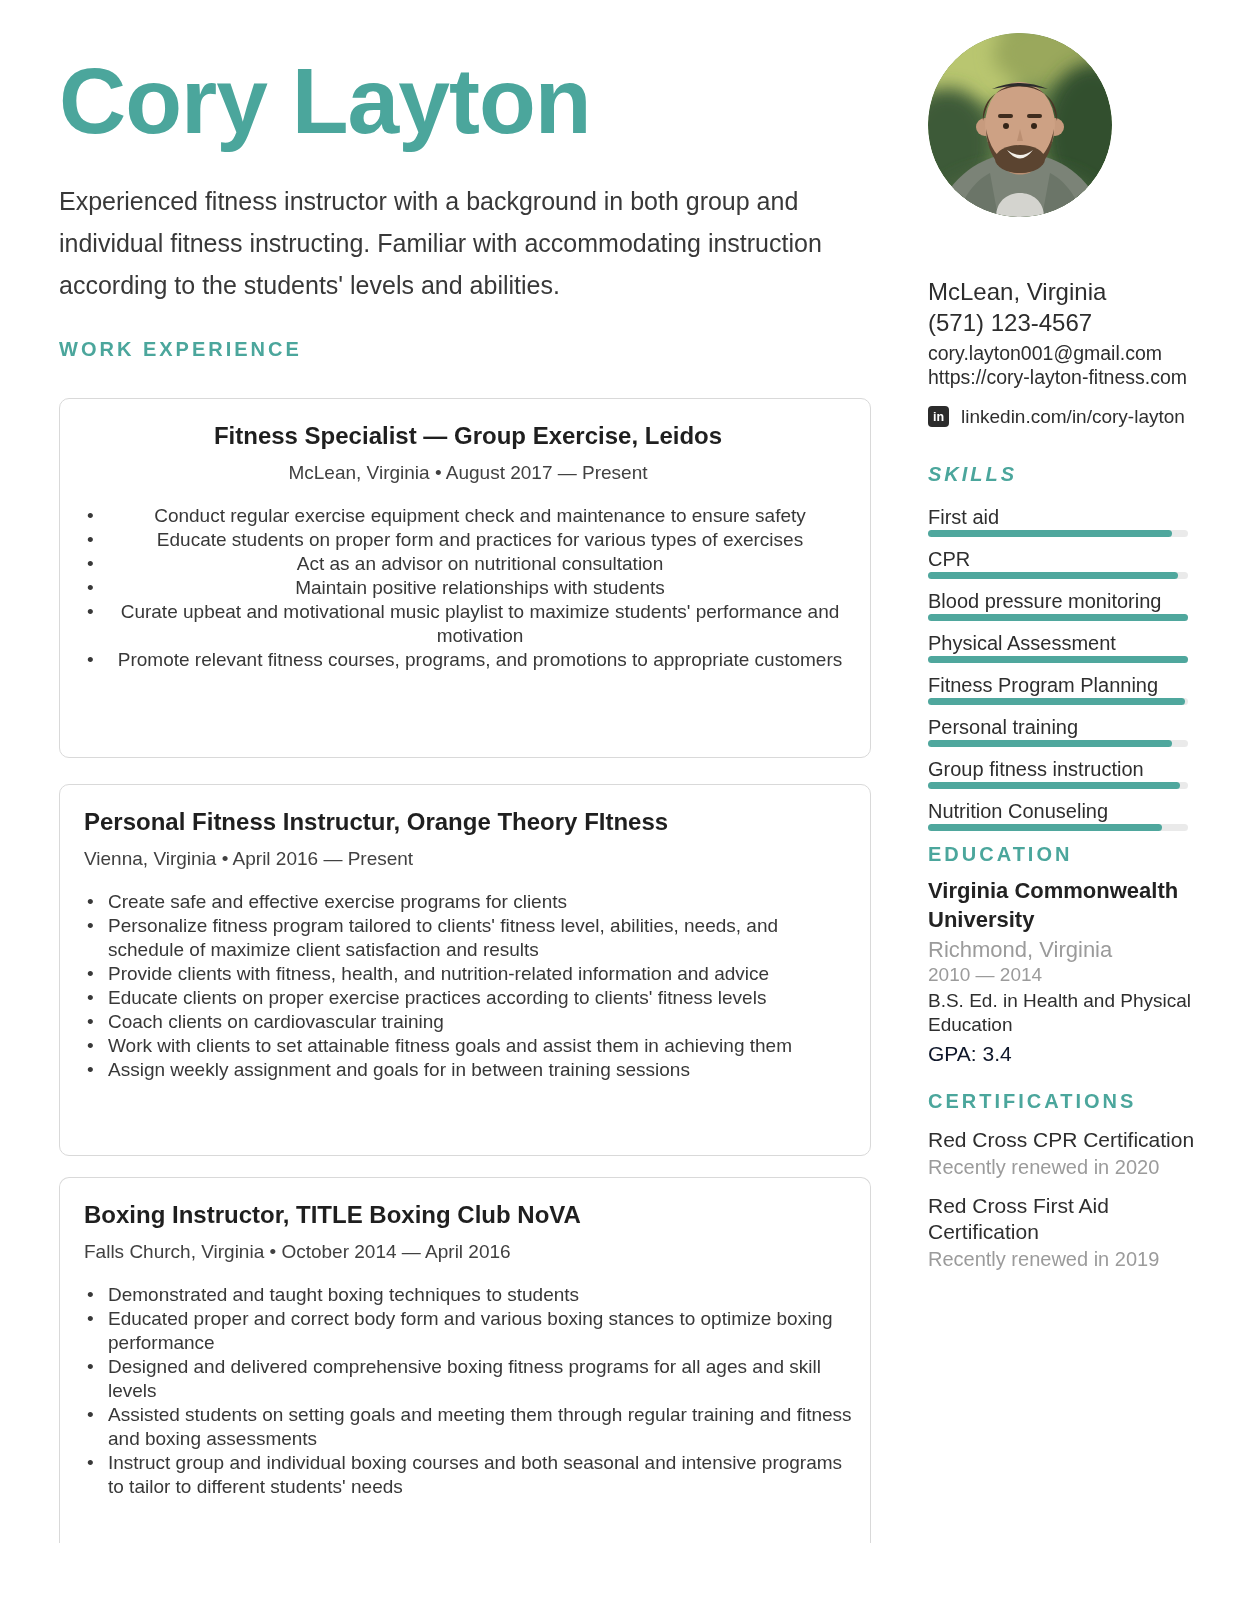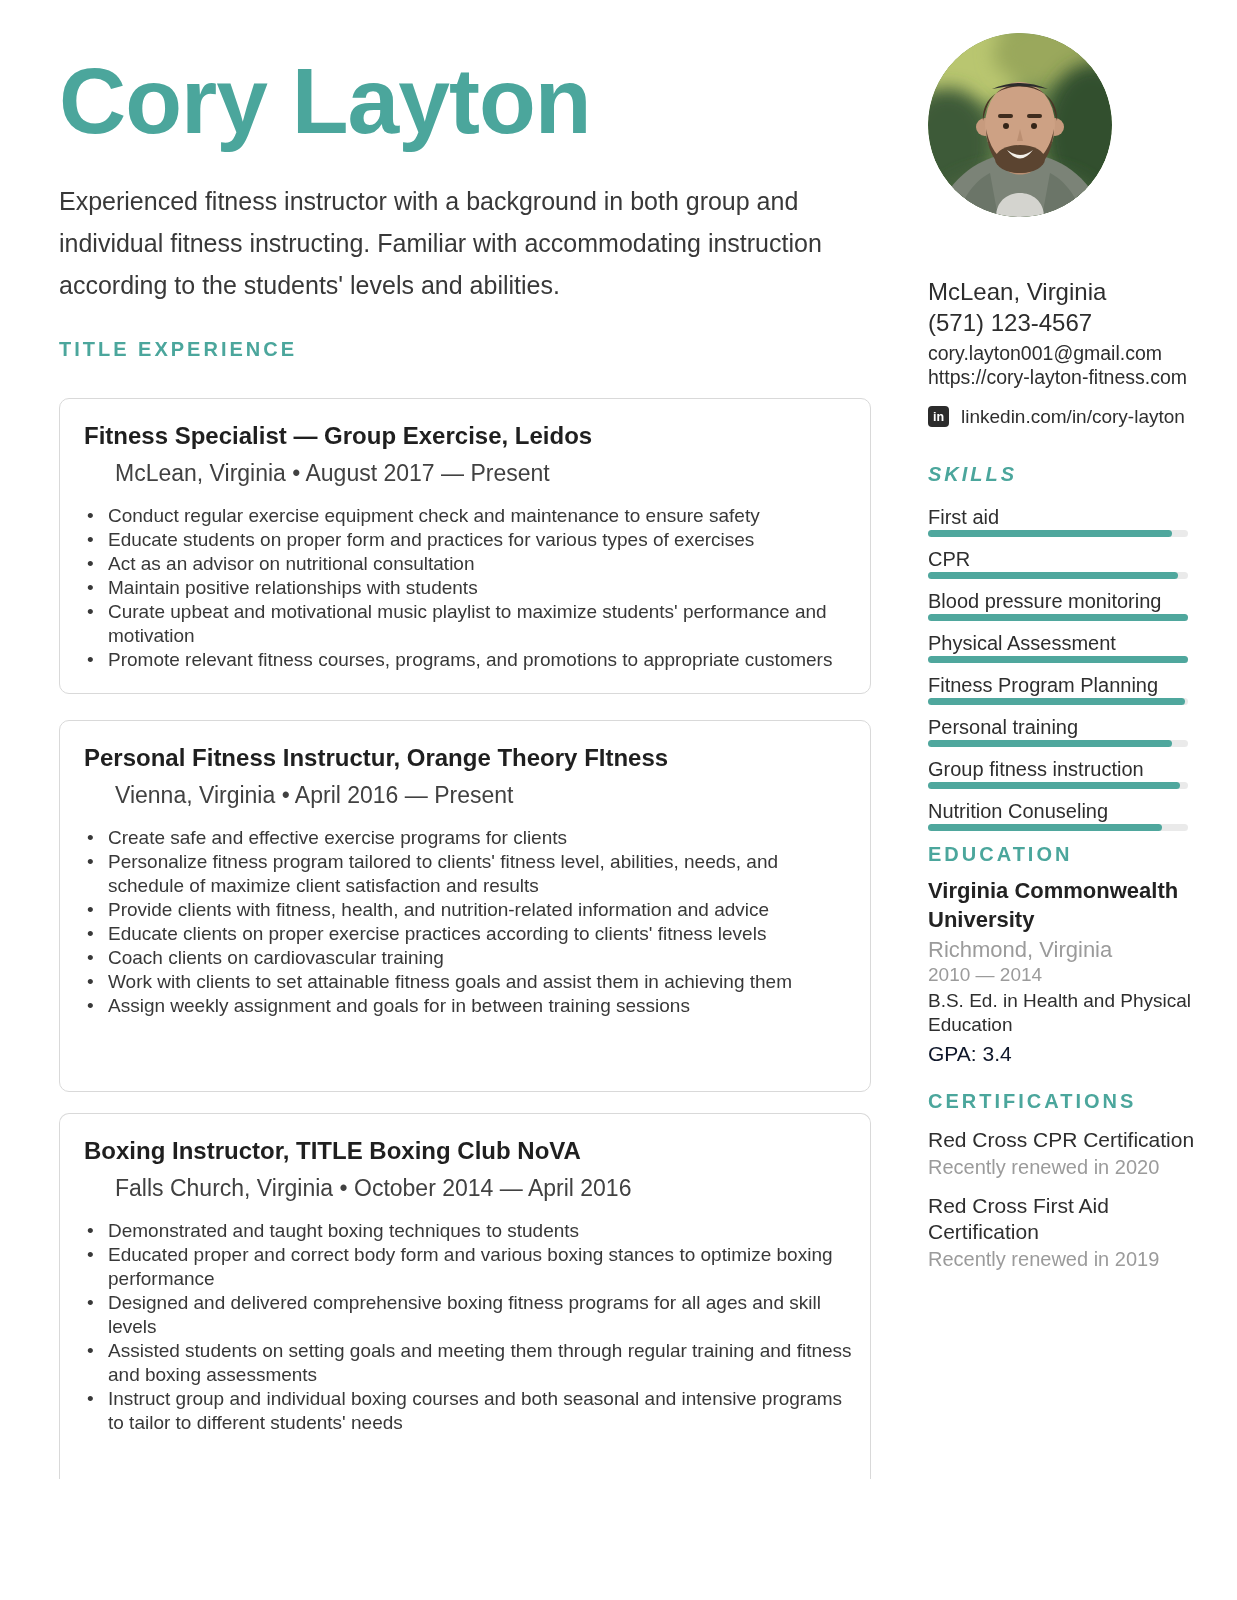--- a/index.html
+++ b/index.html
@@ -7,25 +7,25 @@
         font-family:"Liberation Sans","DejaVu Sans",sans-serif;color:#333;}
   
   .main{position:absolute;left:59px;top:0;width:812px;}
   h1.name{margin:52px 0 0 0;font-size:93px;line-height:98px;font-weight:bold;
           letter-spacing:-1px;color:#4BA69C;}
   .summary{margin:30px 0 0 0;width:770px;font-size:25px;line-height:42px;color:#383838;}
   .sec-head{font-weight:bold;color:#4BA69C;letter-spacing:3px;font-size:20px;line-height:24px;}
   .work-head{margin:31px 0 0 0;}
   .card{box-sizing:border-box;width:812px;border:1.5px solid #D9D9D9;border-radius:10px;
         padding:22px 18px 0 24px;background:#fff;}
-  .card1{margin-top:37px;height:296px;}
+  .card1{margin-top:37px;height:360px;text-align:center;}
   .card2{margin-top:26px;height:372px;}
   .card3{margin-top:21px;height:366px;border-bottom:none;border-radius:10px 10px 0 0;}
   .job-title{margin:0;font-size:24px;line-height:30px;font-weight:bold;color:#1F1F1F;}
-  .job-meta{margin-top:8px;font-size:23px;line-height:28px;color:#414141;margin-left:31px;}
+  .job-meta{margin-top:8px;font-size:19px;line-height:28px;color:#414141;}
   ul.bullets{list-style:none;margin:17px 0 0 0;padding:0;}
   ul.bullets li{position:relative;padding-left:24px;font-size:19px;line-height:24px;color:#383838;}
   ul.bullets li::before{content:"•";position:absolute;left:3px;top:0;color:#383838;}
   
   .sidebar{position:absolute;left:928px;top:0;width:272px;}
   .avatar{width:184px;height:184px;margin:33px 0 0 0px;border-radius:50%;overflow:hidden;}
   .avatar svg{display:block;}
   .contact-loc{margin-top:59px;font-size:24px;line-height:31px;color:#2D2D2D;}
   .contact-phone{font-size:24px;line-height:31px;color:#2D2D2D;}
   .contact-email,.contact-web{font-size:19.5px;line-height:23.5px;color:#2E2E2E;
@@ -54,21 +54,21 @@
 </style>
 </head>
 <body>
 
 <div class="page">
 
   <div class="main">
     <h1 class="name">Cory Layton</h1>
     <p class="summary">Experienced fitness instructor with a background in both group and individual fitness instructing. Familiar with accommodating instruction according to the students' levels and abilities.</p>
 
-    <div class="sec-head work-head">TITLE EXPERIENCE</div>
+    <div class="sec-head work-head">WORK EXPERIENCE</div>
 
     <section class="card card1">
       <h2 class="job-title">Fitness Specialist — Group Exercise, Leidos</h2>
       <div class="job-meta">McLean, Virginia • August 2017 — Present</div>
       <ul class="bullets">
         <li>Conduct regular exercise equipment check and maintenance to ensure safety</li>
         <li>Educate students on proper form and practices for various types of exercises</li>
         <li>Act as an advisor on nutritional consultation</li>
         <li>Maintain positive relationships with students</li>
         <li>Curate upbeat and motivational music playlist to maximize students' performance and motivation</li>

